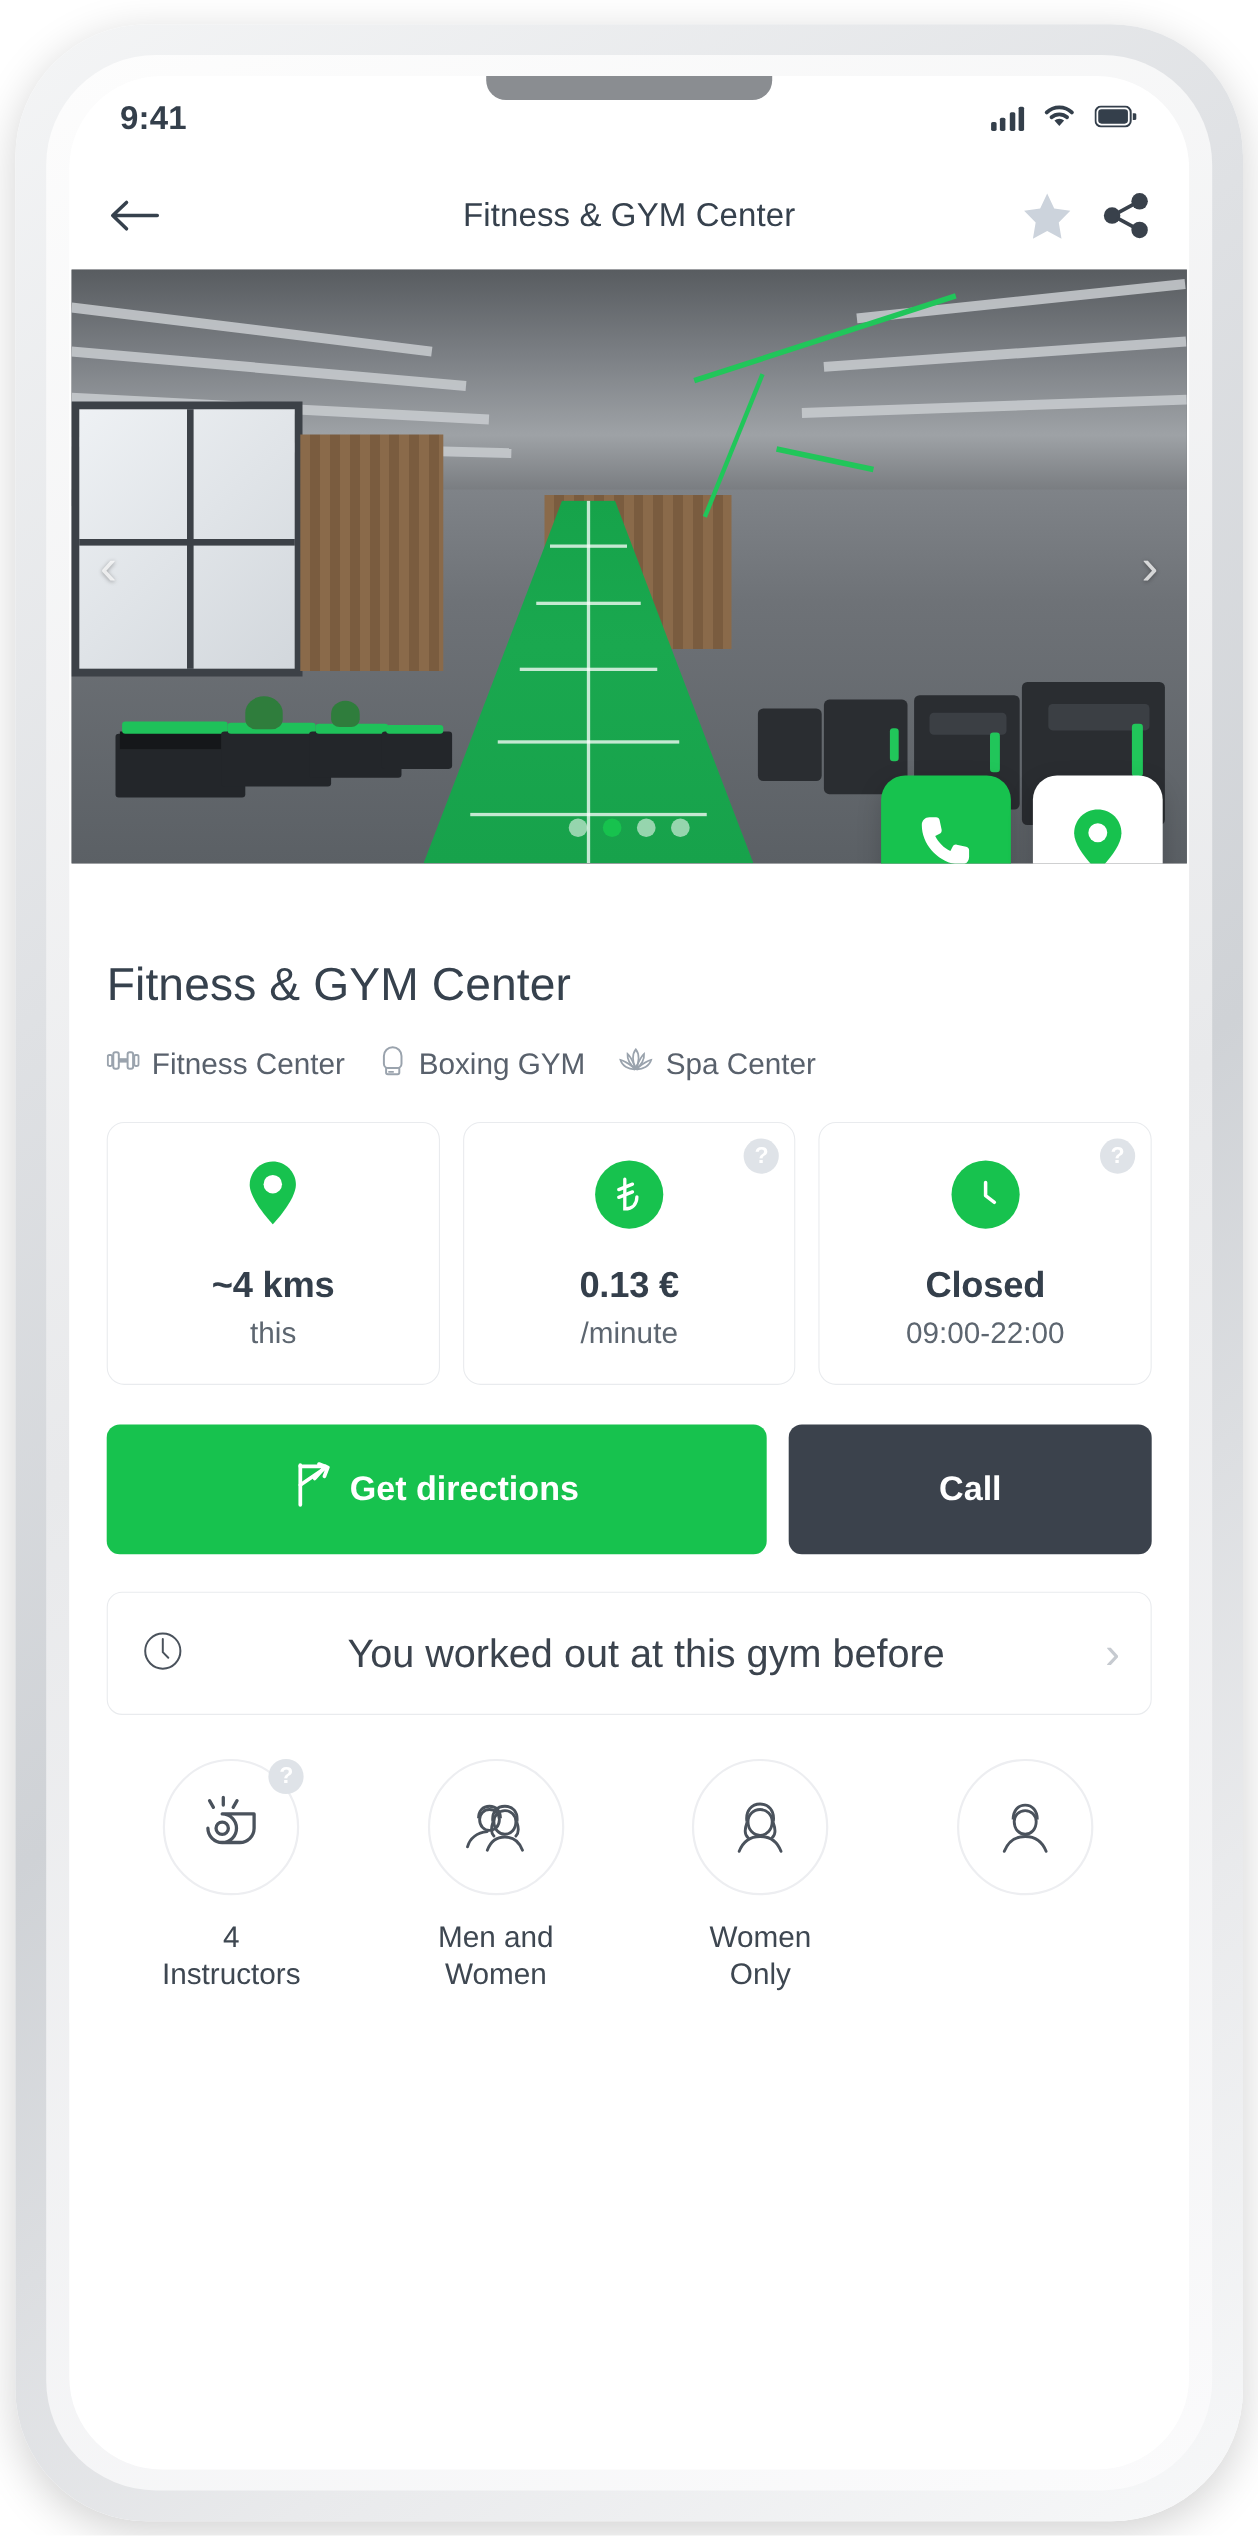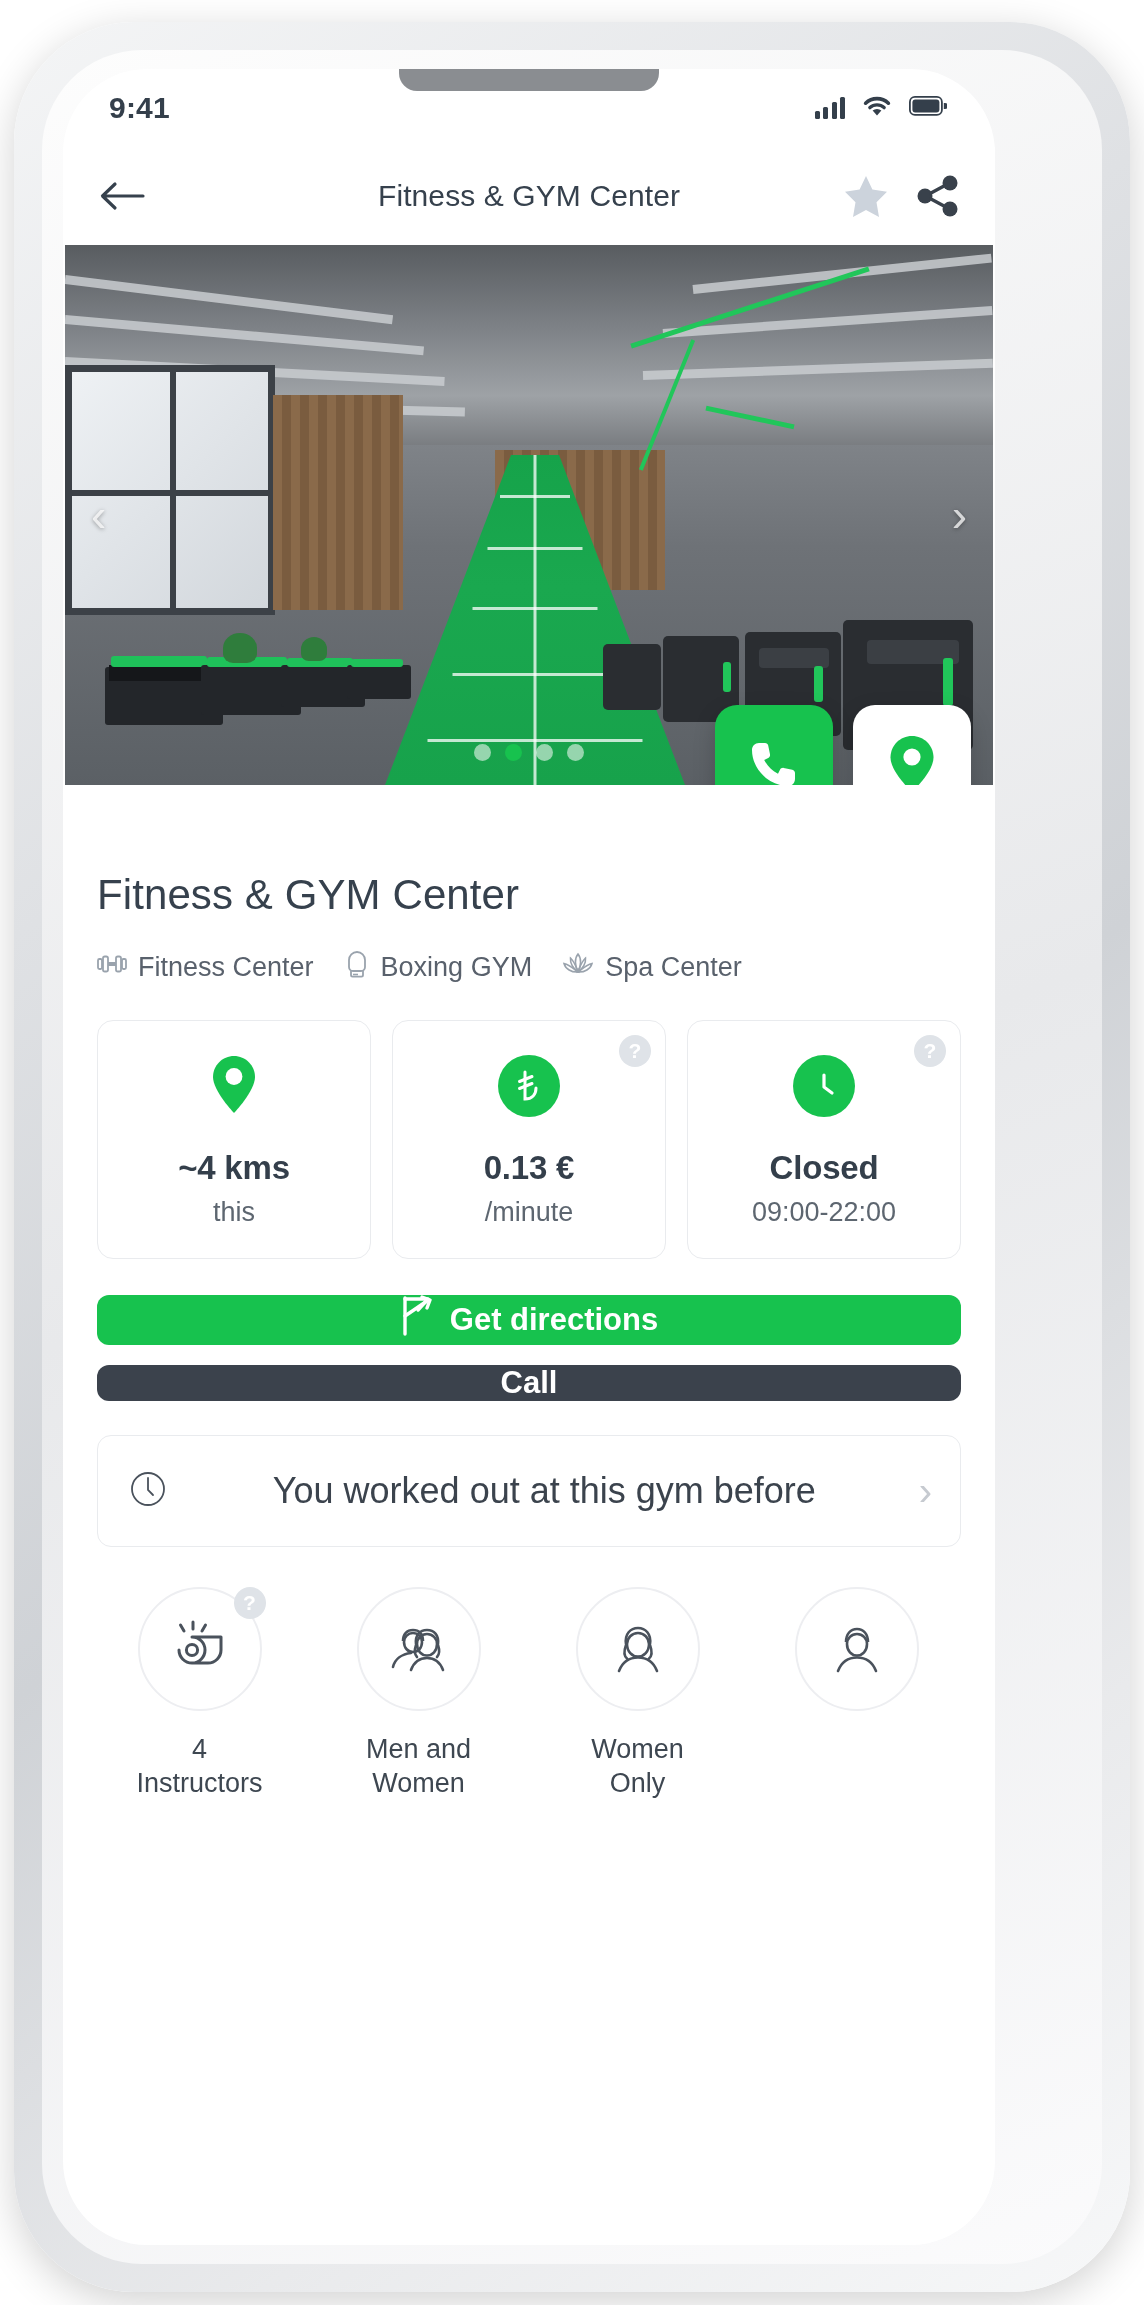--- a/index.html
+++ b/index.html
@@ -27,21 +27,21 @@
   .phone-inner-ring {
     position: absolute;
     left: 28px; top: 28px;
     width: 1060px; height: 2214px;
     border-radius: 100px;
     background: linear-gradient(160deg,#fdfdfd,#e8e9eb 50%,#fbfbfc);
   }
   .screen {
     position: absolute;
     left: 49px; top: 47px;
-    width: 932px; height: 2176px;
+    width: 1018px; height: 2176px;
     border-radius: 84px;
     background: #ffffff;
     overflow: hidden;
   }
   .notch {
     position: absolute;
     left: 50%; transform: translateX(-50%);
     top: 0;
     width: 260px; height: 22px;
     background: #8a8d91;
@@ -220,21 +220,21 @@
     width: 62px; height: 62px; border-radius: 50%;
     background: #17c24e;
     display: flex; align-items: center; justify-content: center;
   }
   .info-main {
     margin-top: 32px;
     font-size: 33px; font-weight: 700; color: #343f4b; letter-spacing: -.2px;
   }
   .info-sub { margin-top: 10px; font-size: 27px; color: #5d6670; }
 
-  .action-row { margin-top: 36px; display: flex; gap: 20px; flex-direction: column; }
+  .action-row { margin-top: 36px; display: flex; gap: 20px; }
   .btn {
     height: 118px; border-radius: 12px;
     display: flex; align-items: center; justify-content: center; gap: 16px;
     font-size: 31px; font-weight: 700; color: #ffffff;
     cursor: pointer; user-select: none;
   }
   .btn.directions { flex: 1.82; background: #17c24e; }
   .btn.call { flex: 1; background: #3b424c; }
 
   .history-row {

